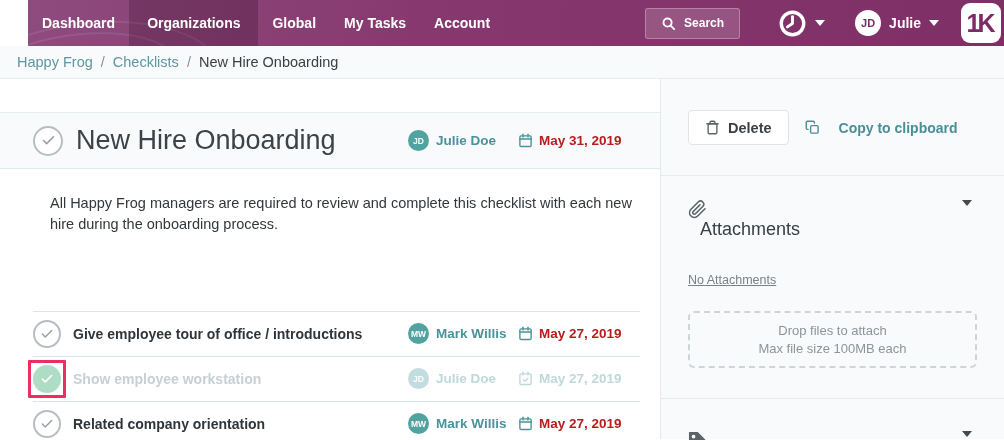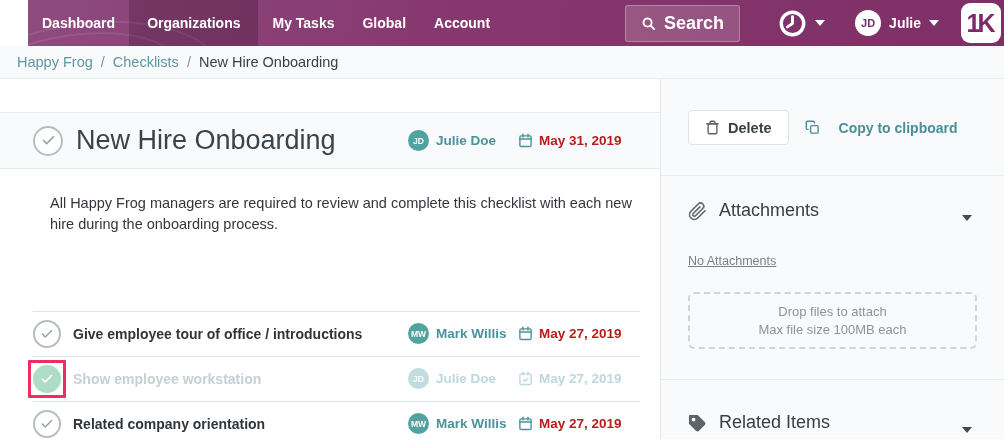--- a/index.html
+++ b/index.html
@@ -14,21 +14,21 @@
     border-radius:50%; pointer-events:none; }
   .navbar::before { width:260px; height:120px; left:-70px; top:22px; transform:rotate(-6deg); }
   .navbar::after  { width:210px; height:90px;  left:-60px; top:34px; transform:rotate(-8deg); }
   .nav-left { display:flex; align-items:stretch; }
   .nav-item { display:flex; align-items:center; padding:0 14px; font-size:14px; font-weight:bold;
     cursor:pointer; position:relative; z-index:2; }
   .nav-item.active { background:rgba(30,0,22,.22); padding:0 18px; }
   .nav-right { margin-left:auto; display:flex; align-items:center; gap:0; z-index:2; }
   .search-btn { display:flex; align-items:center; gap:8px; background:rgba(255,255,255,.16);
     border:1px solid rgba(255,255,255,.28); border-radius:3px; padding:7px 15px;
-    font-size:18px; font-weight:bold; color:#fff; cursor:pointer; margin-right:38px; }
+    font-size:12px; font-weight:bold; color:#fff; cursor:pointer; margin-right:38px; }
   .clock-group { display:flex; align-items:center; gap:8px; margin-right:30px; cursor:pointer; }
   .user-group { display:flex; align-items:center; gap:8px; margin-right:22px; cursor:pointer; }
   .user-avatar { width:26px; height:26px; border-radius:50%; background:#fff; color:#7d2b65;
     font-size:11px; font-weight:bold; display:flex; align-items:center; justify-content:center; }
   .user-name { font-size:14px; font-weight:bold; }
   .chev { width:0; height:0; border-left:5px solid transparent; border-right:5px solid transparent;
     border-top:6px solid #fff; }
   .logo-box { width:40px; height:40px; background:#fff; border-radius:9px; margin-right:3px;
     display:flex; align-items:center; justify-content:center; align-self:center; }
   .logo-text { color:#7d2b65; font-size:25px; font-weight:bold; letter-spacing:-3px;
@@ -87,40 +87,40 @@
   .sb-actions { padding:31px 27px 30px 27px; display:flex; align-items:center; }
   .delete-btn { background:#fff; border:1px solid #dfe4e7; border-radius:4px; height:35px;
     padding:0 16px; display:flex; align-items:center; gap:8px; font-size:14.5px; font-weight:bold;
     color:#394045; cursor:pointer; font-family:inherit; }
   .delete-btn svg { stroke:#5c6468; }
   .copy-link { display:flex; align-items:center; gap:19px; margin-left:16px; color:#4a8f98;
     font-size:14px; font-weight:bold; cursor:pointer; }
   .copy-link svg { stroke:#4a8f98; }
   .sb-divider { border:none; border-top:1px solid #e3edef; }
   .sb-section { padding:24px 27px 30px 27px; }
-  .sb-header { display:flex; align-items:flex-end; position:relative; cursor:pointer; }
+  .sb-header { display:flex; align-items:flex-start; position:relative; cursor:pointer;flex-direction:column; }
   .sb-header svg { stroke:#5c6468; }
   .sb-title { font-size:18px; color:#394045; margin-left:12px; }
   .sb-caret { position:absolute; right:5px; width:0; height:0; border-left:5px solid transparent;
     border-right:5px solid transparent; border-top:6px solid #454a4e; }
   .empty-text { margin-top:33px; font-size:12.5px; color:#7b8287;text-decoration:underline; }
   .drop-zone { margin-top:24px; border:2px dashed #ced5d8; border-radius:6px; height:57px;
     display:flex; flex-direction:column; align-items:center; justify-content:center;
     font-size:13px; color:#8d959a; line-height:18px; cursor:pointer; }
   .related-section { padding-top:32px; padding-bottom:0; }
 </style>
 </head>
 <body>
 
 <div class="navbar">
   <div class="nav-left">
     <div class="nav-item">Dashboard</div>
     <div class="nav-item active">Organizations</div>
+    <div class="nav-item">Global</div>
     <div class="nav-item">My Tasks</div>
-    <div class="nav-item">Global</div>
     <div class="nav-item">Account</div>
   </div>
   <div class="nav-right">
     <div class="search-btn">
       <span style="display:flex;">
         <svg width="15" height="15" viewBox="0 0 24 24" fill="none" stroke="#fff" stroke-width="3" stroke-linecap="round">
             <circle cx="10.5" cy="10.5" r="6.5"></circle>
             <line x1="15.5" y1="15.5" x2="21" y2="21"></line>
           </svg>
       </span>

